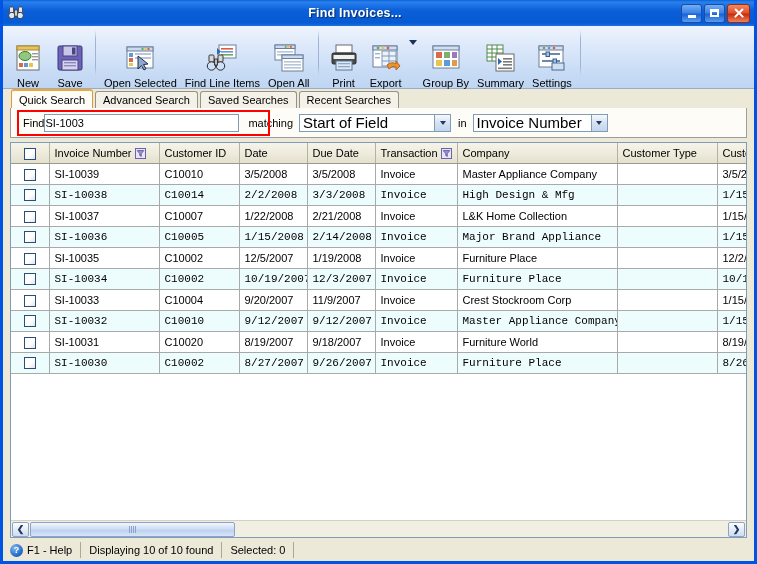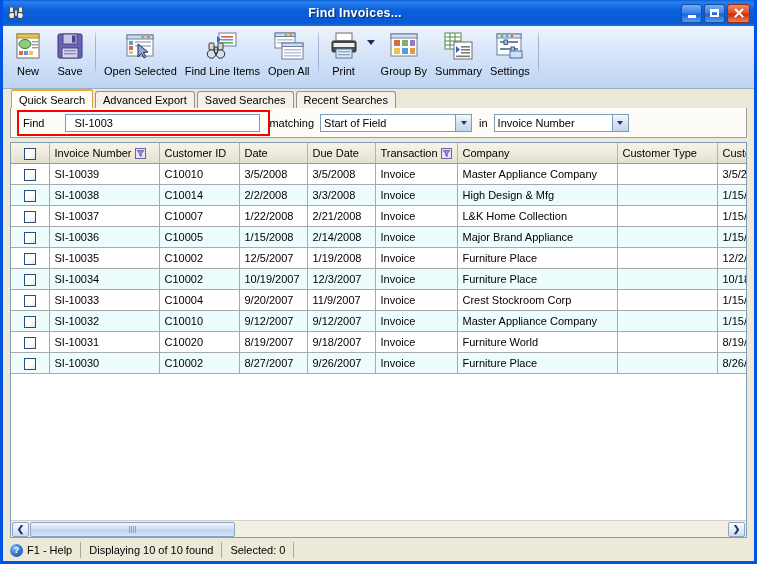--- a/index.html
+++ b/index.html
@@ -68,20 +68,21 @@
     border-bottom:1px solid #9aabc4;
     display:flex;align-items:flex-start;
     padding-left:4px;
     position:relative;
   }
   .tbitem{
     width:auto;min-width:34px;
     display:flex;flex-direction:column;align-items:center;
     padding:4px 4px 0 4px;
     cursor:pointer;
+    margin-top:12px;
   }
   .tbitem .ico{width:32px;height:32px;position:relative;}
   .tbitem .lbl{
     margin-top:3px;font-size:11px;color:#000;white-space:nowrap;
   }
   .tbsep{
     width:1px;height:46px;margin:4px 4px 0 4px;
     background:linear-gradient(to bottom,rgba(255,255,255,0),#9FB4D4 20%,#9FB4D4 80%,rgba(255,255,255,0));
     flex:0 0 auto;
   }
@@ -134,34 +135,34 @@
     position:relative;
   }
   .findbox-outline{
     position:absolute;left:6px;top:2px;
     width:253px;height:26px;
     border:2px solid #FF0000;
     box-sizing:border-box;
     pointer-events:none;
     z-index:5;
   }
-  .lbl-find{margin:0 21px 0 6px;font-size:11px;}
+  .lbl-find{margin:0 0 0 6px;font-size:11px;}
   .find-input{
     width:195px;height:18px;box-sizing:border-box;
     border:1px solid #7f9db9;background:#fff;
     font-family:"Liberation Sans",sans-serif;font-size:11px;
-    padding:1px 8px;outline:none;
+    padding:1px 0;outline:none;
   }
   .lbl-matching{margin:0 6px 0 9px;font-size:11px;}
   .lbl-in{margin:0 6px 0 7px;font-size:11px;}
   .combo{
     height:18px;box-sizing:border-box;
     border:1px solid #7f9db9;background:#fff;
     display:flex;align-items:center;
-    font-size:11px;position:relative;
+    font-size:15px;position:relative;
     cursor:pointer;
   }
   .combo .cval{padding-left:3px;flex:1;white-space:nowrap;overflow:hidden;}
   .combo .cbtn{
     width:15px;height:16px;margin:0 0 0 0;
     background:linear-gradient(to bottom,#f6f9fd,#d6e2f2 50%,#c3d4ec);
     border-left:1px solid #7f9db9;
     display:flex;align-items:center;justify-content:center;
     flex:0 0 auto;
   }
@@ -202,21 +203,21 @@
   table.grid th.cbcol{padding:0;text-align:center;}
   table.grid td{
     height:20px;
     border-right:1px solid #a9a9a9;
     border-bottom:1px solid #a9a9a9;
     padding:0 0 0 5px;
     white-space:nowrap;overflow:hidden;
     color:#000;
   }
   table.grid td.cbcol{padding:0;text-align:center;border-right:1px solid #a9a9a9;}
-  tr.alt td{background:#edfcfc;}
+  tr.alt td{background:#edfcfc;font-family:Liberation Mono, monospace;}
   tr.norm td{background:#ffffff;}
   .hdr-cb, .row-cb{
     width:12px;height:12px;box-sizing:border-box;
     border:1px solid #2a4d7a;
     background:linear-gradient(135deg,#ffffff 0%,#ffffff 55%,#e4e4e4 100%);
     display:inline-block;vertical-align:middle;
     cursor:pointer;
   }
   .filter-ico{
     display:inline-block;width:11px;height:11px;vertical-align:-2px;
@@ -404,20 +405,39 @@
           <rect x="4" y="11" width="24" height="11" rx="1.5" fill="#4a4a4a" stroke="#2a2a2a"></rect>
           <rect x="5.5" y="13" width="21" height="4" fill="#f0f0f0"></rect>
           <rect x="8" y="19" width="16" height="9" fill="#dbe8f7" stroke="#5c7694"></rect>
           <rect x="10" y="21" width="12" height="1.3" fill="#8fa8c4"></rect>
           <rect x="10" y="24" width="12" height="1.3" fill="#8fa8c4"></rect>
         </svg>
       </div>
       <div class="lbl">Print</div>
     </div>
 
+    <div class="tbitem">
+      <div class="ico">
+        <svg width="32" height="32" viewBox="0 0 32 32">
+          <rect x="3" y="4" width="24" height="21" fill="#fff" stroke="#6d7e99"></rect>
+          <rect x="3" y="4" width="24" height="4" fill="#cfe0f5" stroke="#6d7e99"></rect>
+          <circle cx="8" cy="6" r="1.4" fill="#69a95c"></circle>
+          <circle cx="13" cy="6" r="1.4" fill="#e7c64d"></circle>
+          <circle cx="18" cy="6" r="1.4" fill="#e05c3a"></circle>
+          <rect x="12" y="9" width="14" height="15" fill="#eaf2fb" stroke="#7f97b8"></rect>
+          <line x1="12" y1="14" x2="26" y2="14" stroke="#7f97b8"></line>
+          <line x1="12" y1="19" x2="26" y2="19" stroke="#7f97b8"></line>
+          <line x1="19" y1="9" x2="19" y2="24" stroke="#7f97b8"></line>
+          <rect x="5" y="11" width="5" height="1.4" fill="#9fb0c6"></rect>
+          <rect x="5" y="15" width="5" height="1.4" fill="#9fb0c6"></rect>
+          <path d="M17 23 Q22 19 26 22 L26 19 L30 24 L26 28 L26 25 Q22 23 19 27 Z" fill="#f0922c" stroke="#b4641a"></path>
+        </svg>
+      </div>
+      <div class="lbl">Export</div>
+    </div>
 
     <div class="dropdown-arrow"></div>
 
     <div class="tbitem">
       <div class="ico">
         <svg width="32" height="32" viewBox="0 0 32 32">
           <rect x="3" y="4" width="26" height="22" fill="#fff" stroke="#6d7e99"></rect>
           <rect x="3" y="4" width="26" height="4" fill="#cfe0f5" stroke="#6d7e99"></rect>
           <rect x="6" y="10" width="6" height="6" fill="#d86b4a"></rect>
           <rect x="14" y="10" width="6" height="6" fill="#7fb06b"></rect>
@@ -471,21 +491,21 @@
     <div class="tbsep"></div>
 
 
   </div>
 
   <div class="tabstrip">
     <div class="tab active">
       <span>Quick Search</span>
     </div>
     <div class="tab">
-      <span>Advanced Export</span>
+      <span>Advanced Search</span>
     </div>
     <div class="tab">
       <span>Saved Searches</span>
     </div>
     <div class="tab">
       <span>Recent Searches</span>
     </div>
   </div>
 
   <div class="searchpanel">

